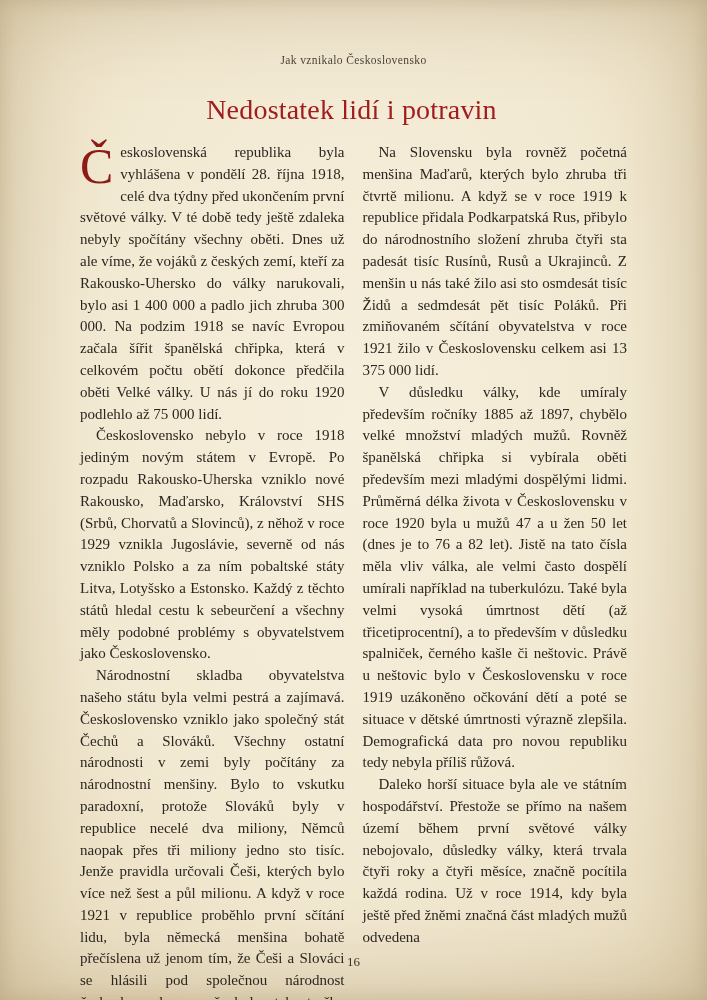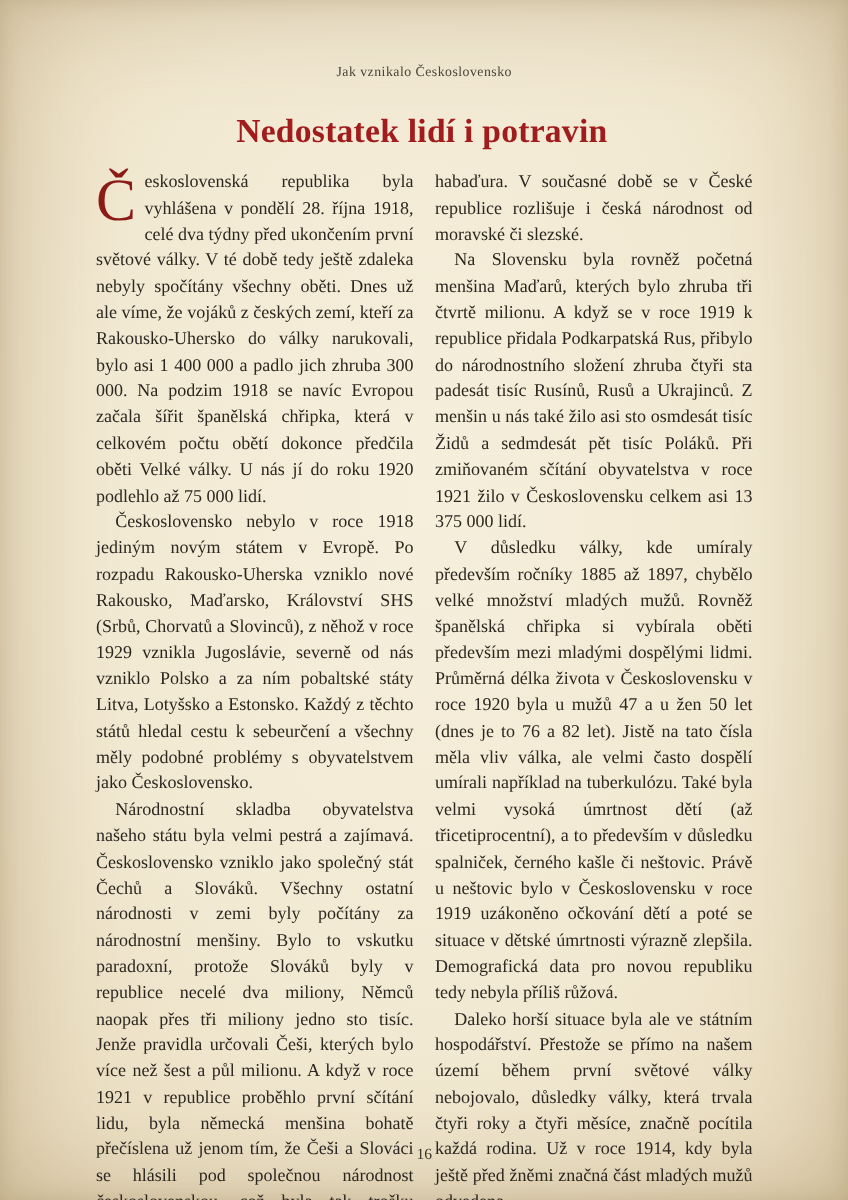--- a/index.html
+++ b/index.html
@@ -24,21 +24,21 @@
     text-align: center;
     font-size: 11.5px;
     letter-spacing: 0.4px;
     color: #4a4335;
     margin-top: 24px;
   }
   .title {
     margin: 28px 4px 16px 0;
     text-align: center;
     font-size: 28px;
-    font-weight: 700;
+    font-weight: 400;
     color: #a11d1d;
     letter-spacing: 0.2px;
   }
   .columns {
     display: flex;
     gap: 18px;
     padding: 0 80px;
     text-align: justify;
     hyphens: auto;
     -webkit-hyphens: auto;
@@ -85,21 +85,20 @@
 
   <div class="columns">
 
     <div class="col">
       <p class="no-indent"><span class="dropcap">Č</span><span>eskoslovenská republika byla vyhlášena v pondělí 28. října 1918, celé dva týdny před ukončením první světové války. V té době tedy ještě zdaleka nebyly spočítány všechny oběti. Dnes už ale víme, že vojáků z českých zemí, kteří za Rakousko-Uhersko do války narukovali, bylo asi 1 400 000 a padlo jich zhruba 300 000. Na podzim 1918 se navíc Evropou začala šířit španělská chřipka, která v celkovém počtu obětí dokonce předčila oběti Velké války. U nás jí do roku 1920 podlehlo až 75 000 lidí.</span></p>
       <p>Československo nebylo v roce 1918 jediným novým státem v Evropě. Po rozpadu Rakousko-Uherska vzniklo nové Rakousko, Maďarsko, Království SHS (Srbů, Chorvatů a Slovinců), z něhož v roce 1929 vznikla Jugoslávie, severně od nás vzniklo Polsko a za ním pobaltské státy Litva, Lotyšsko a Estonsko. Každý z těchto států hledal cestu k sebeurčení a všechny měly podobné problémy s obyvatelstvem jako Československo.</p>
       <p>Národnostní skladba obyvatelstva našeho státu byla velmi pestrá a zajímavá. Československo vzniklo jako společný stát Čechů a Slováků. Všechny ostatní národnosti v zemi byly počítány za národnostní menšiny. Bylo to vskutku paradoxní, protože Slováků byly v republice necelé dva miliony, Němců naopak přes tři miliony jedno sto tisíc. Jenže pravidla určovali Češi, kterých bylo více než šest a půl milionu. A když v roce 1921 v republice proběhlo první sčítání lidu, byla německá menšina bohatě přečíslena už jenom tím, že Češi a Slováci se hlásili pod společnou národnost československou, což byla tak trošku úřední</p>
     </div>
 
     <div class="col">
-      <p class="no-indent">habaďura. V současné době se v České republice rozlišuje i česká národnost od moravské či slezské.</p>
       <p>Na Slovensku byla rovněž početná menšina Maďarů, kterých bylo zhruba tři čtvrtě milionu. A když se v roce 1919 k republice přidala Podkarpatská Rus, přibylo do národnostního složení zhruba čtyři sta padesát tisíc Rusínů, Rusů a Ukrajinců. Z menšin u nás také žilo asi sto osmdesát tisíc Židů a sedmdesát pět tisíc Poláků. Při zmiňovaném sčítání obyvatelstva v roce 1921 žilo v Československu celkem asi 13 375 000 lidí.</p>
       <p>V důsledku války, kde umíraly především ročníky 1885 až 1897, chybělo velké množství mladých mužů. Rovněž španělská chřipka si vybírala oběti především mezi mladými dospělými lidmi. Průměrná délka života v Československu v roce 1920 byla u mužů 47 a u žen 50 let (dnes je to 76 a 82 let). Jistě na tato čísla měla vliv válka, ale velmi často dospělí umírali například na tuberkulózu. Také byla velmi vysoká úmrtnost dětí (až třicetiprocentní), a to především v důsledku spalniček, černého kašle či neštovic. Právě u neštovic bylo v Československu v roce 1919 uzákoněno očkování dětí a poté se situace v dětské úmrtnosti výrazně zlepšila. Demografická data pro novou republiku tedy nebyla příliš růžová.</p>
       <p>Daleko horší situace byla ale ve státním hospodářství. Přestože se přímo na našem území během první světové války nebojovalo, důsledky války, která trvala čtyři roky a čtyři měsíce, značně pocítila každá rodina. Už v roce 1914, kdy byla ještě před žněmi značná část mladých mužů odvedena</p>
     </div>
 
   </div>
 
   <div class="page-number">16</div>
 
 </div>

